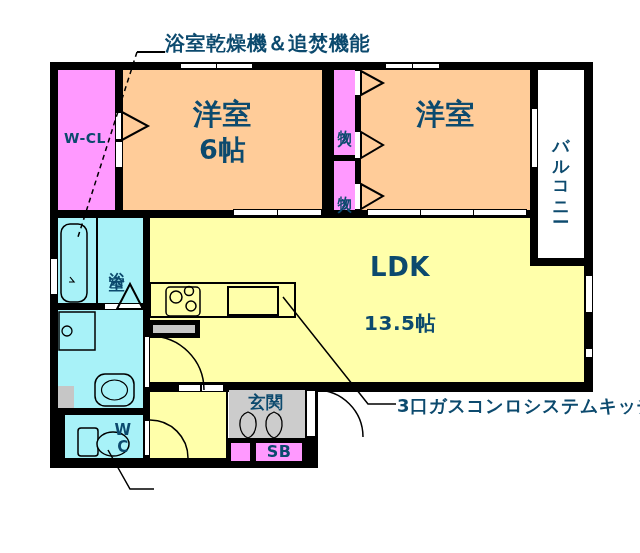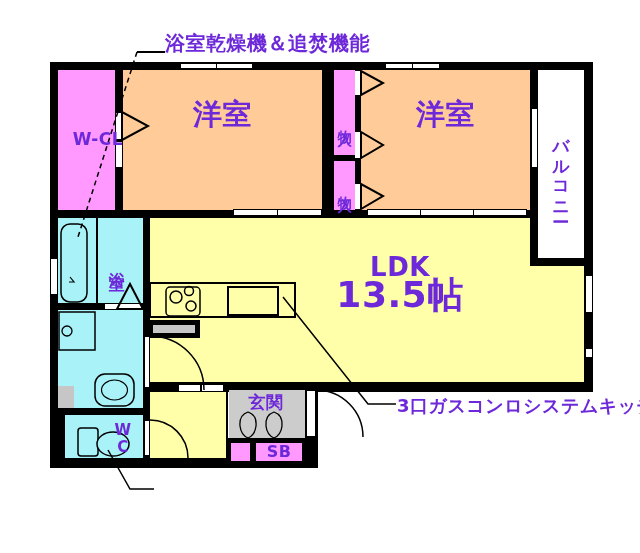--- a/index.html
+++ b/index.html
@@ -5,21 +5,21 @@
   html,body{margin:0;padding:0;background:#fff;}
   #stage{position:relative;width:640px;height:553px;background:#fff;overflow:hidden;
          font-family:"DejaVu Sans",sans-serif;}
   .abs{position:absolute;box-sizing:border-box;}
   .wall{background:#000;z-index:2;}
   .fill{z-index:1;}
   .win{background:#fff;border:1px solid #000;z-index:3;}
   .gap{background:#fff;z-index:3;}
   .gray{background:#c6c6c6;z-index:3;}
   svg.overlay{position:absolute;left:0;top:0;z-index:4;pointer-events:none;}
-  .lbl{position:absolute;z-index:5;color:#6d28d9;font-weight:bold;line-height:1.1;
+  .lbl{position:absolute;z-index:5;color:#0c4a6e;font-weight:bold;line-height:1.1;
        display:flex;align-items:center;justify-content:center;text-align:center;
        white-space:pre-line;letter-spacing:0.5px;}
   .vert{writing-mode:vertical-rl;text-orientation:upright;letter-spacing:2px;}
   .nowrap{white-space:nowrap;justify-content:flex-start;}
 </style>
 </head>
 <body>
 
 <div id="stage">
 
@@ -113,29 +113,30 @@
       <path d="M150,336 A54,54 0 0 1 204,390" stroke-width="1.5"></path>
       <path d="M150,420 A38,38 0 0 1 188,458" stroke-width="1.5"></path>
       <path d="M316,390 A47,47 0 0 1 363,437" stroke-width="1.5"></path>
       <path d="M283,297 L368,404 H396" stroke-width="1.5"></path>
       <path d="M108,450 L130,489 H154" stroke-width="1.5"></path>
       <path d="M248,412 q-9,3 -8,14 q1,9 8,12 q7,-3 8,-12 q1,-11 -8,-14 z" stroke-width="1.3"></path>
       <path d="M274,412 q-9,3 -8,14 q1,9 8,12 q7,-3 8,-12 q1,-11 -8,-14 z" stroke-width="1.3"></path>
     </g>
   </svg>
 
-  <div class="lbl" style="left:67px;top:128px;width:62px;height:22px;font-size:17px;">W-CL</div>
+  <div class="lbl" style="left:54px;top:128px;width:62px;height:22px;font-size:14px;">W-CL</div>
   <div class="lbl" style="left:123px;top:98px;width:199px;height:34px;font-size:29px;">洋室</div>
+  <div class="lbl" style="left:123px;top:134px;width:199px;height:32px;font-size:27px;">6帖</div>
   <div class="lbl vert" style="left:334px;top:96px;width:21px;height:50px;font-size:14px;">物入</div>
   <div class="lbl vert" style="left:334px;top:166px;width:21px;height:42px;font-size:14px;">物入</div>
   <div class="lbl" style="left:361px;top:98px;width:169px;height:34px;font-size:29px;">洋室</div>
   <div class="lbl vert" style="left:548px;top:110px;width:26px;height:122px;font-size:17px;">バルコニー</div>
   <div class="lbl vert" style="left:104px;top:237px;width:26px;height:48px;font-size:16px;">浴室</div>
   <div class="lbl" style="left:325px;top:252px;width:150px;height:30px;font-size:26px;">LDK</div>
-  <div class="lbl" style="left:325px;top:280px;width:150px;height:30px;font-size:36px;">13.5帖</div>
+  <div class="lbl" style="left:325px;top:308px;width:150px;height:30px;font-size:20px;">13.5帖</div>
   <div class="lbl" style="left:108px;top:420px;width:30px;height:38px;font-size:15px;line-height:17px;">W
 C</div>
   <div class="lbl" style="left:240px;top:392px;width:52px;height:20px;font-size:17px;">玄関</div>
   <div class="lbl" style="left:256px;top:443px;width:46px;height:18px;font-size:16px;">SB</div>
   <div class="lbl nowrap" style="left:165px;top:32px;height:22px;font-size:20px;">浴室乾燥機＆追焚機能</div>
   <div class="lbl nowrap" style="left:397px;top:395px;height:22px;font-size:18px;">3口ガスコンロシステムキッチ</div>
 
 </div>
 
 </body></html>

